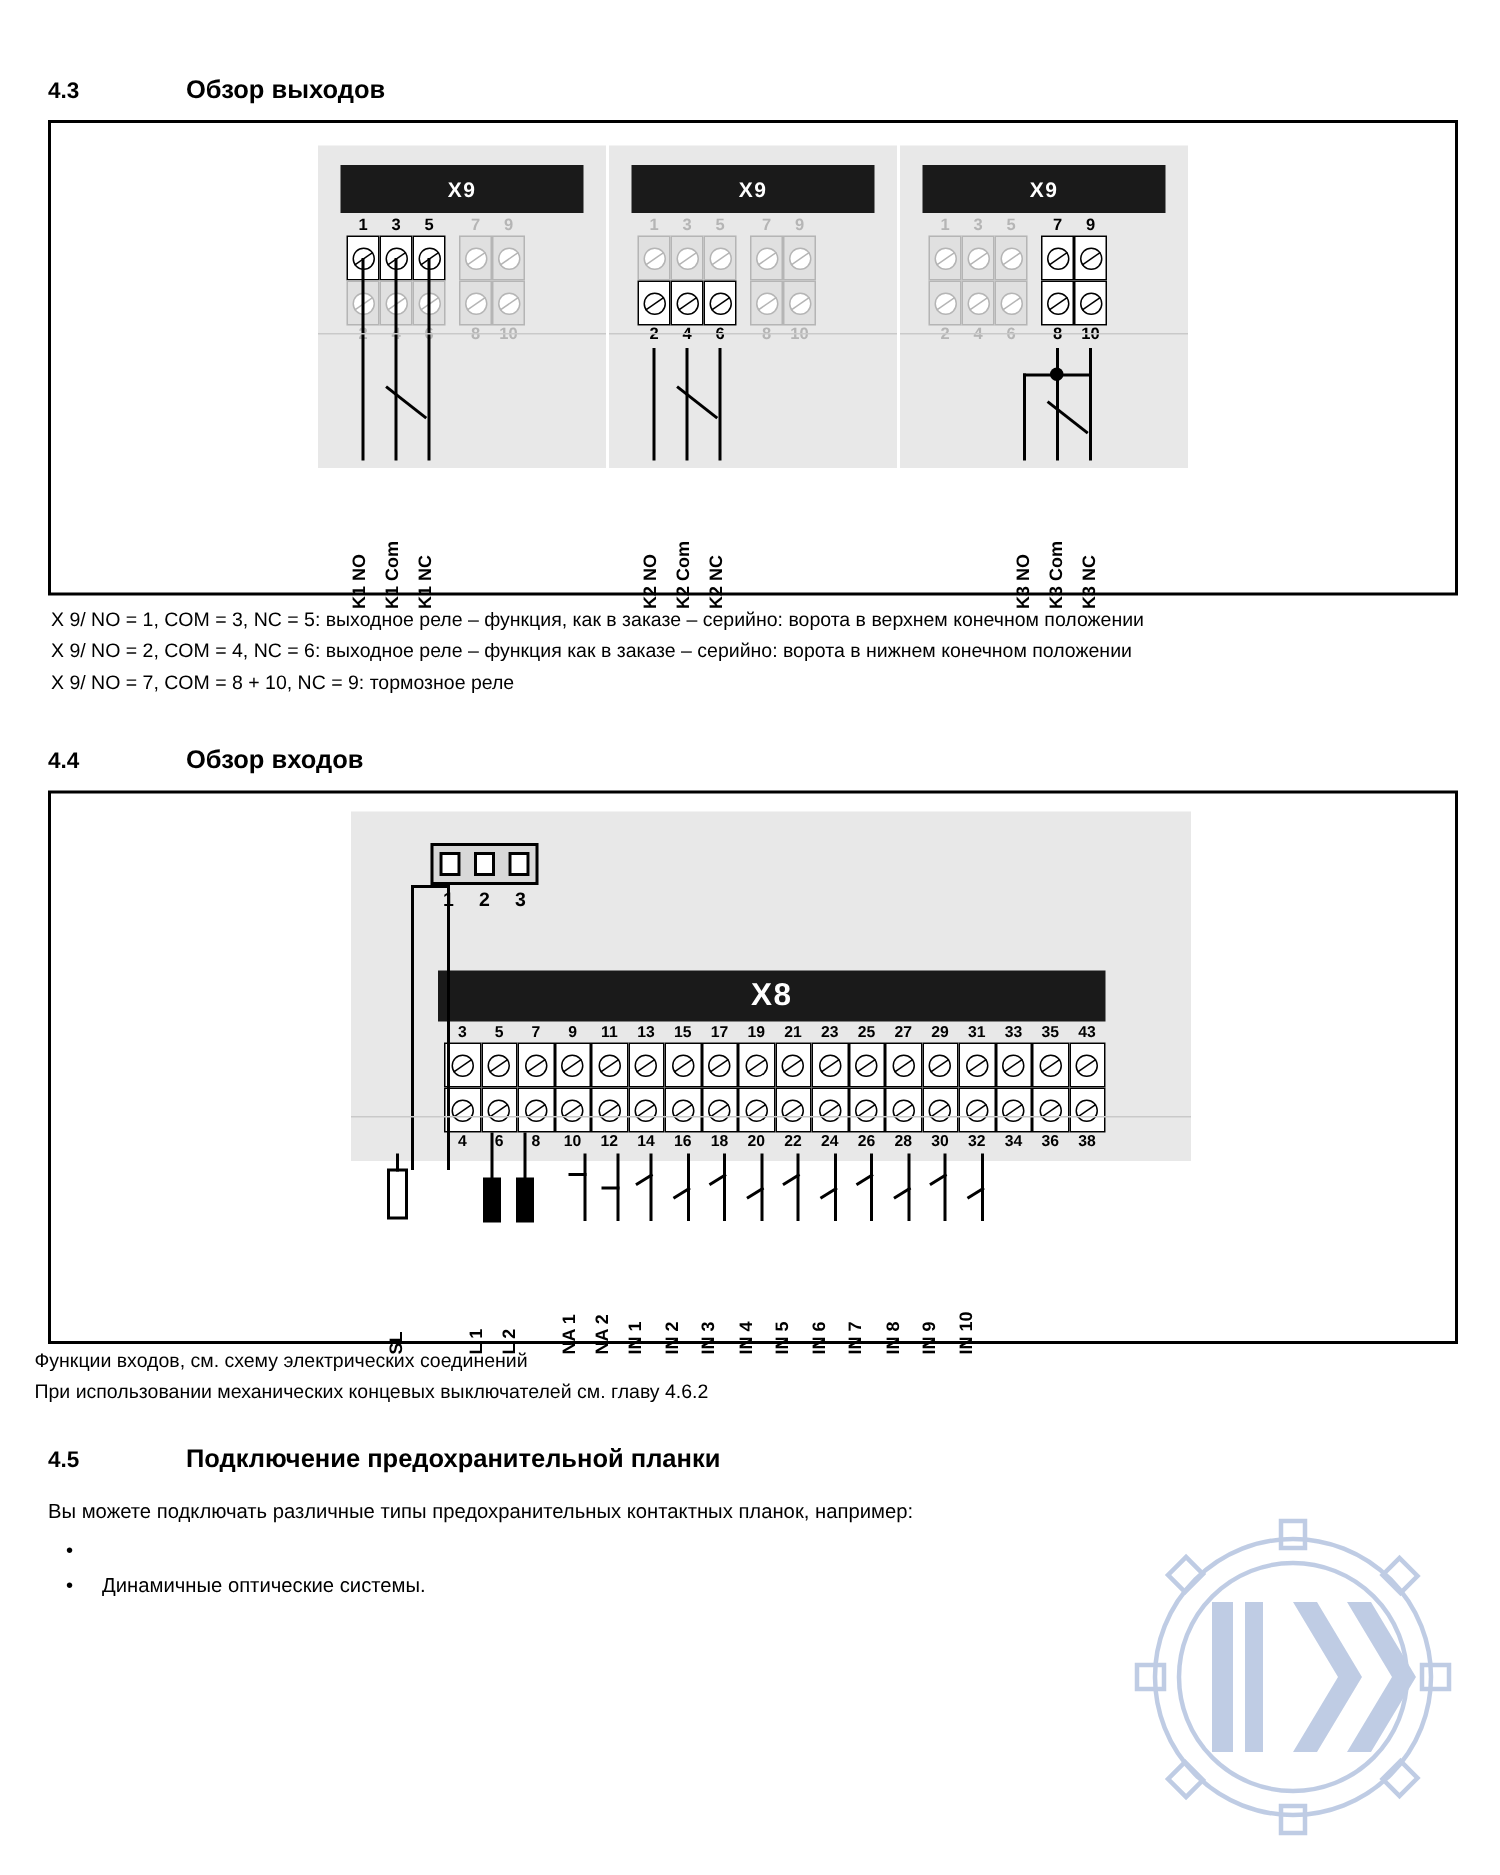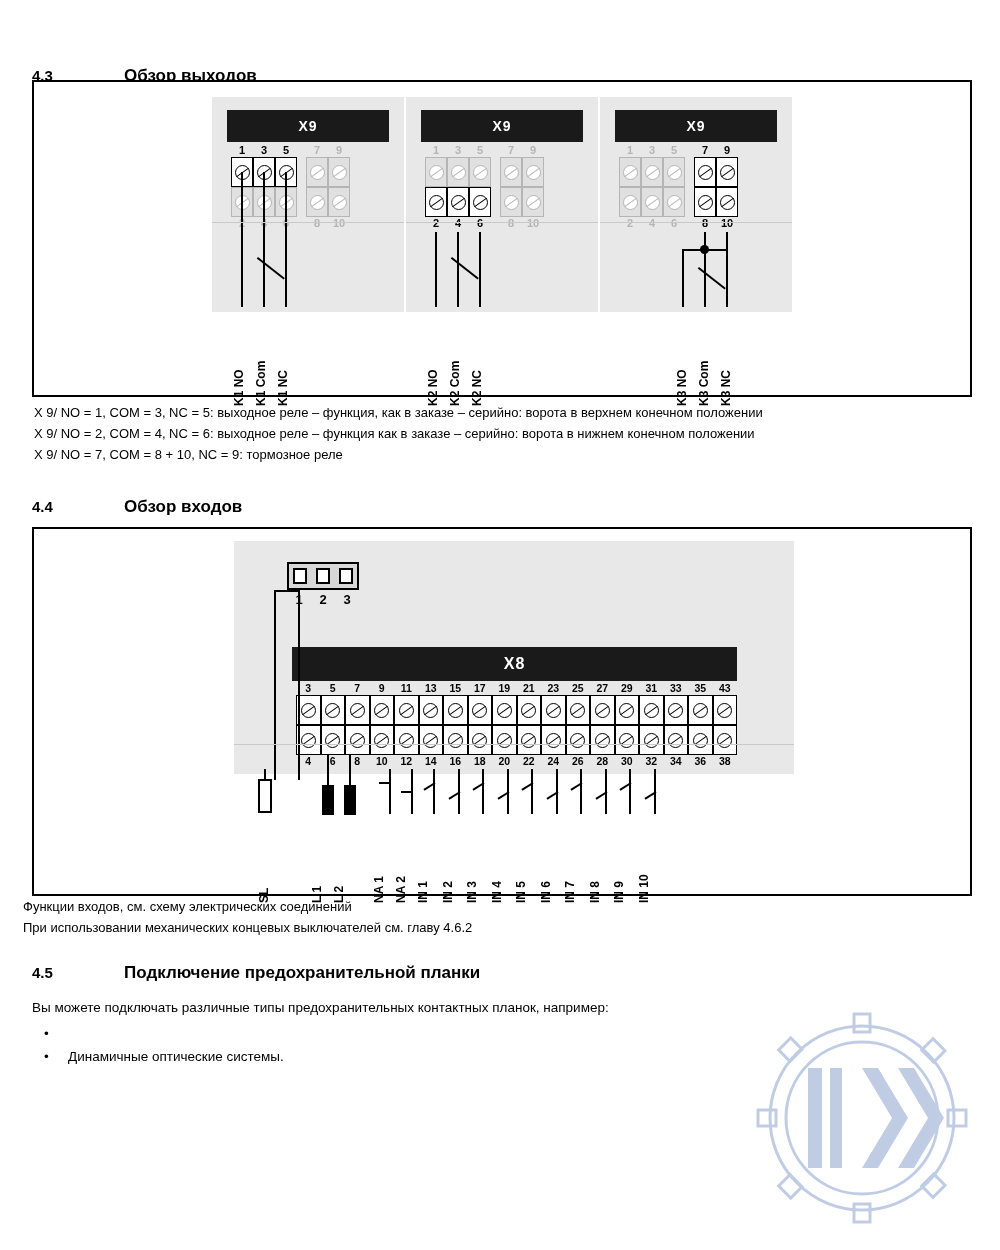--- a/index.html
+++ b/index.html
@@ -73,21 +73,21 @@
 
   ul.bullets{margin:4px 0 0 0;padding:0;list-style:none;}
   ul.bullets li{font-size:13.5px;line-height:23px;display:flex;}
   ul.bullets li .b{width:36px;padding-left:12px;box-sizing:border-box;}
 </style>
 </head>
 <body>
 
 <div class="page">
 
-  <div class="sec-head" style="position:absolute;left:32px;top:66px;">
+  <div class="sec-head" style="position:absolute;left:32px;top:50px;">
     <div class="sec-num">4.3</div>
     <div class="sec-title">Обзор выходов</div>
   </div>
 
   <div class="figbox" style="position:absolute;left:32px;top:80px;width:936px;height:313px;">
 
     <div>
       <div class="grayplate" style="left:178px;top:15px;width:192px;height:215px;"></div>
       <div class="x9head" style="left:193px;top:28px;width:162px;height:32px;">X9</div>
       <div class="numrow" style="left:197px;top:62px;">
@@ -319,21 +319,21 @@
       <span style="width:14px;height:16px;border:2px solid #000;background:#fff;box-sizing:border-box;"></span>
       <span style="width:14px;height:16px;border:2px solid #000;background:#fff;box-sizing:border-box;"></span>
       <span style="width:14px;height:16px;border:2px solid #000;background:#fff;box-sizing:border-box;"></span>
     </div>
     <div class="numrow" style="left:253px;top:63px;font-size:13px;">
       <span style="width:24px;">1</span>
         <span style="width:24px;">2</span>
         <span style="width:24px;">3</span>
     </div>
 
-    <div class="x9head" style="left:258px;top:118px;width:445px;height:34px;font-size:16px;">X8</div>
+    <div class="x9head" style="left:258px;top:118px;width:445px;height:34px;font-size:21px;">X8</div>
 
     <div class="numrow" id="x8-top-nums" style="left:262px;top:153px;font-size:10.5px;">
         <span style="width: 24.5px;">3</span>
         <span style="width: 24.5px;">5</span>
         <span style="width: 24.5px;">7</span>
         <span style="width: 24.5px;">9</span>
         <span style="width: 24.5px;">11</span>
         <span style="width: 24.5px;">13</span>
         <span style="width: 24.5px;">15</span>
         <span style="width: 24.5px;">17</span>

